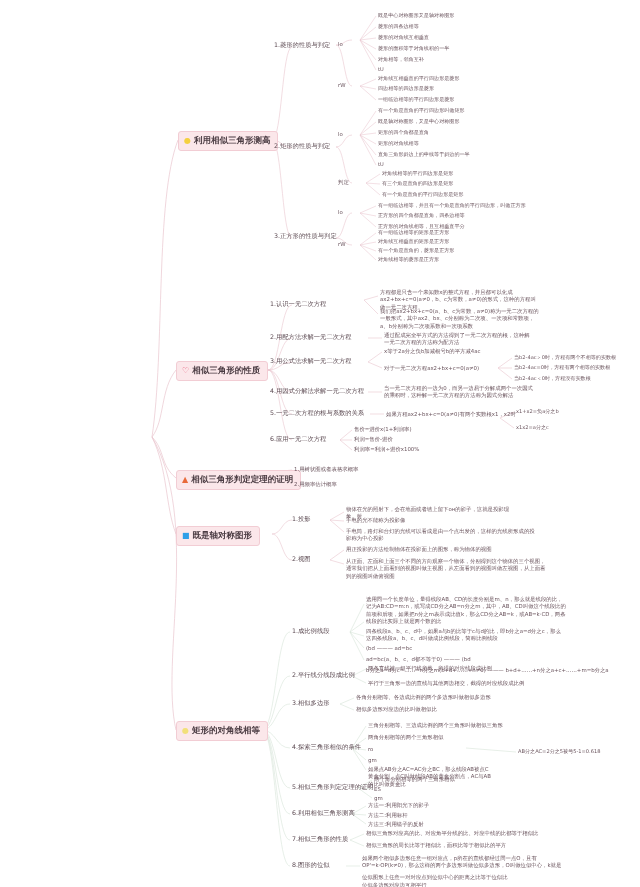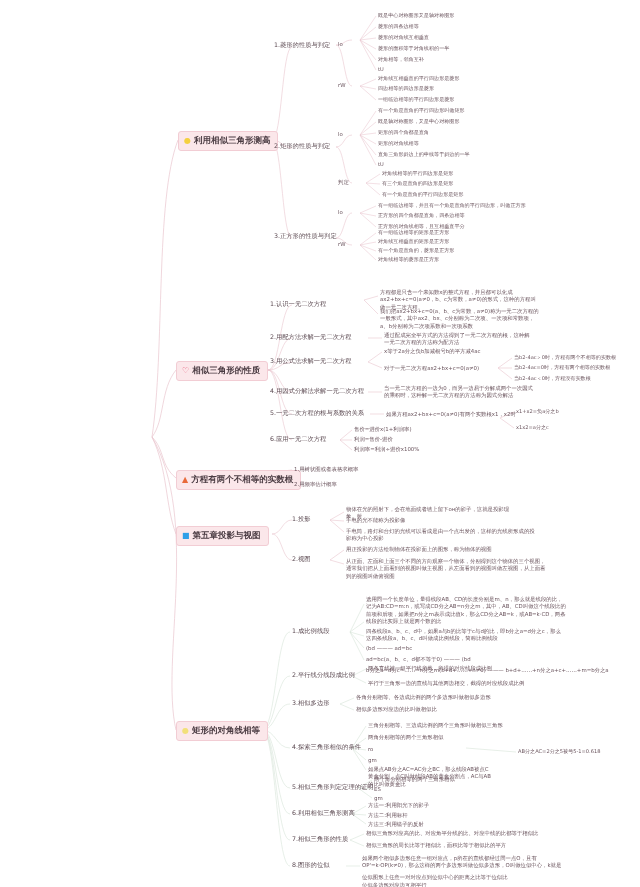--- a/index.html
+++ b/index.html
@@ -293,28 +293,28 @@
   <div class="node l4" style="left:516px; top:408px;">x1+x2=负a分之b</div>
   <div class="node l4" style="left:516px; top:424px;">x1x2=a分之c</div>
 
   <div class="node l2" style="left:270px; top:436px;">6.应用一元二次方程</div>
   <div class="node l3" style="left:354px; top:426px;">售价=进价x(1+利润率)</div>
   <div class="node l3" style="left:354px; top:436px;">利润=售价-进价</div>
   <div class="node l3" style="left:354px; top:446px;">利润率=利润÷进价x100%</div>
 
   <div class="node chapter" style="left:176px; top:470px;">
     <span class="bullet b-flame">▲</span>
-    <span>方程有两个不相等的实数根</span>
+    <span>相似三角形判定定理的证明</span>
   </div>
   <div class="node l3" style="left:294px; top:466px;">1.用树状图或者表格求概率</div>
   <div class="node l3" style="left:294px; top:481px;">2.用频率估计概率</div>
 
   <div class="node chapter" style="left:176px; top:526px;">
     <span class="bullet b-blue">■</span>
-    <span>第五章投影与视图</span>
+    <span>既是轴对称图形</span>
   </div>
   <div class="node l2" style="left:292px; top:516px;">1.投影</div>
   <div class="node l3 wrap" style="left:346px; top:506px; width:170px;">物体在光的照射下，会在地面或者墙上留下он的影子，这就是投影现象。射</div>
   <div class="node l3 wrap" style="left:346px; top:517px; width:170px;">手电的光不能称为投影像</div>
   <div class="node l3 wrap" style="left:346px; top:528px; width:190px;">手电筒，路灯和台灯的光线可以看成是由一个点出发的，这样的光线所形成的投影称为中心投影</div>
 
   <div class="node l2" style="left:292px; top:556px;">2.视图</div>
   <div class="node l3 wrap" style="left:346px; top:546px; width:180px;">用正投影的方法绘制物体在投影面上的图形，称为物体的视图</div>
   <div class="node l3 wrap" style="left:346px; top:558px; width:200px;">从正面、左面和上面三个不同的方向观察一个物体，分别得到这个物体的三个视图，通常我们把从上面看到的视图叫做主视图，从左面看到的视图叫做左视图，从上面看到的视图叫做俯视图</div>
 

